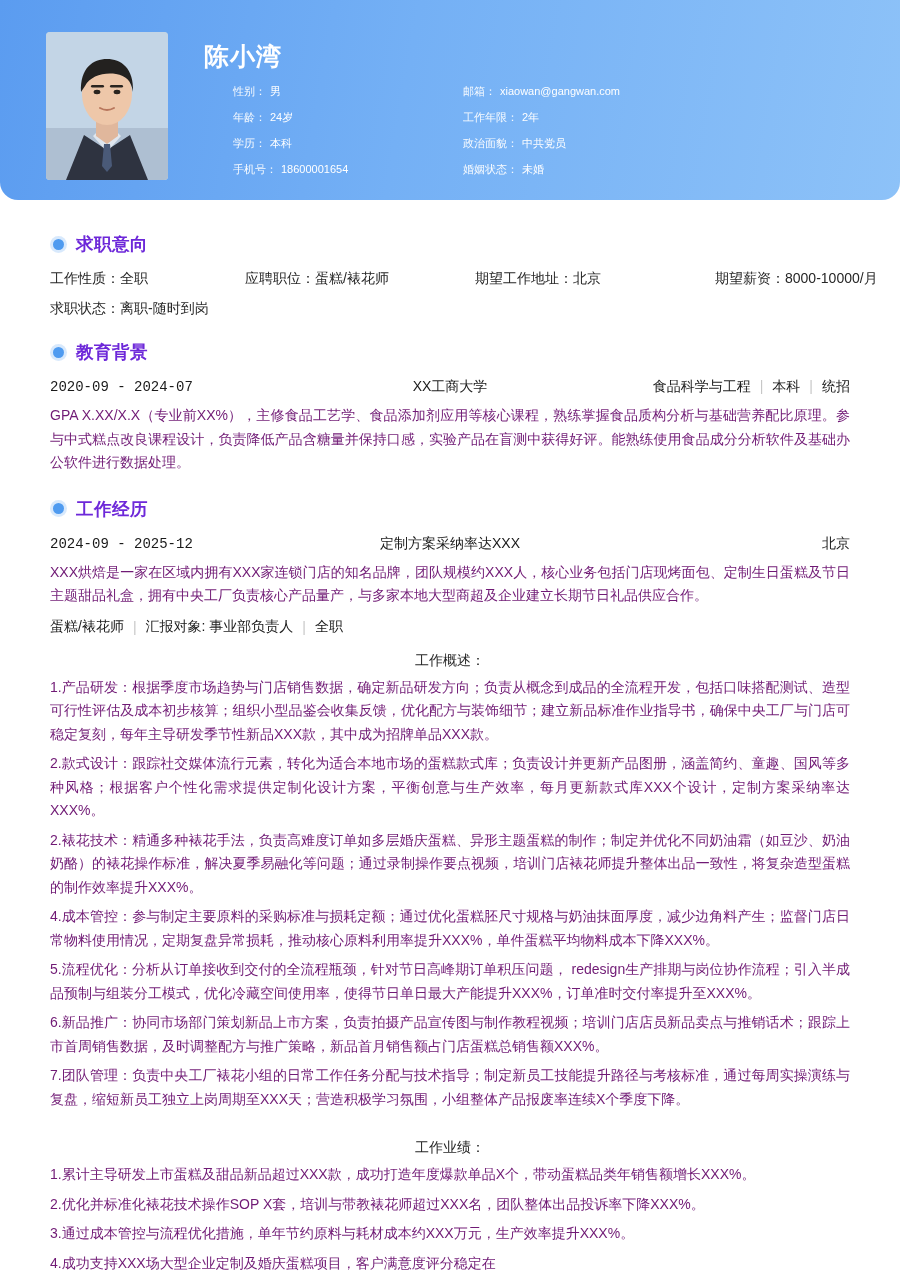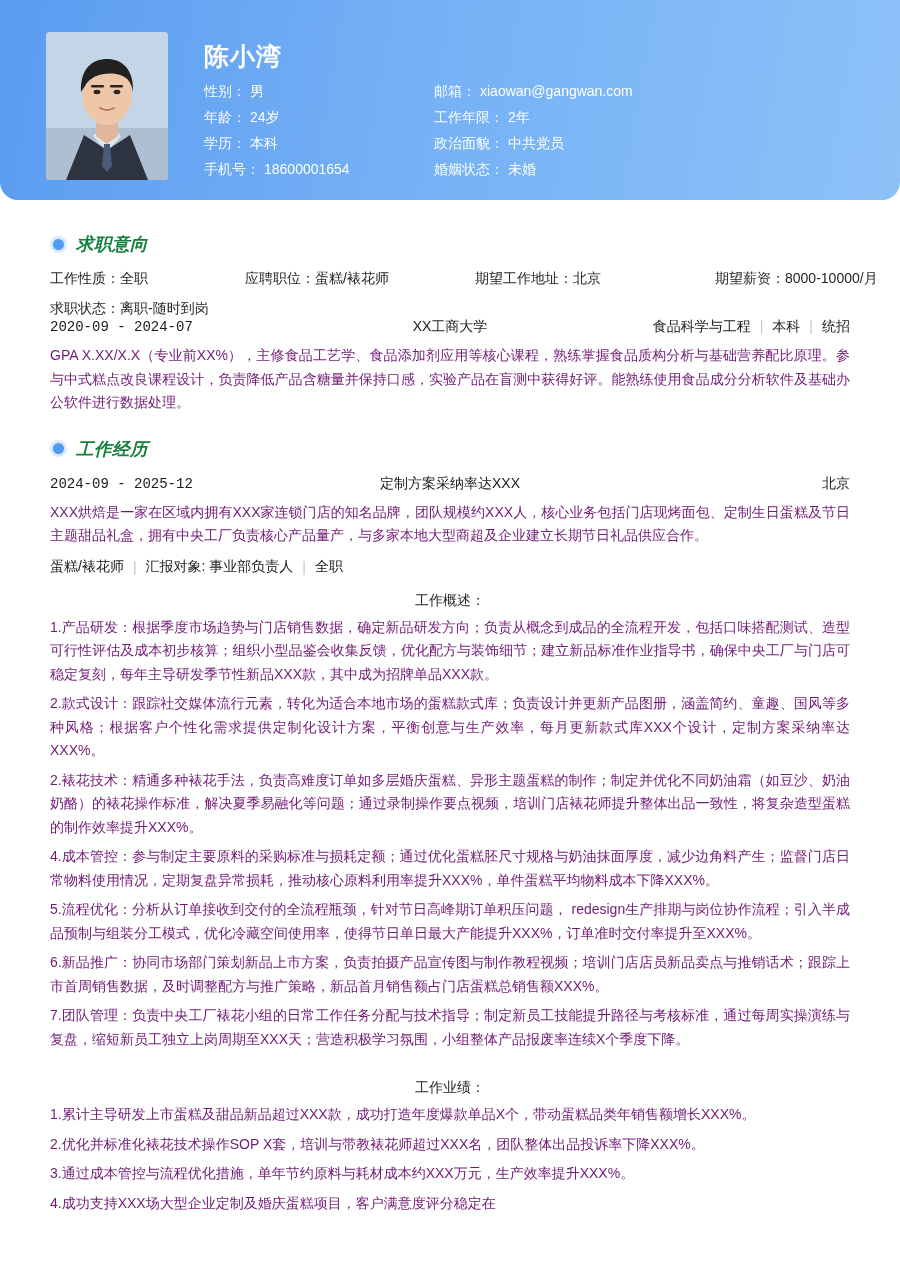--- a/index.html
+++ b/index.html
@@ -50,23 +50,24 @@
     position: absolute;
     left: 204px;
     top: 82px;
     width: 640px;
     display: grid;
     grid-template-columns: 230px 1fr;
     row-gap: 7px;
   }
   .hd-field {
     color: #ffffff;
-    font-size: 14px;
+    font-size: 11px;
     line-height: 19px;
     white-space: nowrap;
+    margin-left: 29px;
   }
   .hd-field .lbl { opacity: .95; }
   .hd-field .val { margin-left: 4px; }
 
   
   .body { padding: 24px 50px 40px 50px; }
 
   .section-title {
     display: flex;
     align-items: center;
@@ -77,23 +78,22 @@
     width: 11px; height: 11px;
     border-radius: 50%;
     background: #4f9bf0;
     box-shadow: 0 0 0 3px rgba(79,155,240,.22);
     margin-right: 12px;
     margin-left: 3px;
   }
   .section-title .txt {
     font-size: 17.5px;
     font-weight: bold;
-    color: #15803d;
+    color: #6d28d9;
     letter-spacing: .5px;
-    font-style: italic;
   }
 
   
   .intent-grid {
     display: grid;
     grid-template-columns: 195px 230px 240px 1fr;
     row-gap: 20px;
     font-size: 14px;
     color: #262626;
     margin-bottom: 4px;
@@ -231,20 +231,24 @@
       </div>
       <div class="cell right">
         <span>期望薪资：</span><span>8000-10000/月</span>
       </div>
     </div>
 
     <div class="intent-row2">
       <span>求职状态：</span><span>离职-随时到岗</span>
     </div>
 
+    <div class="section-title">
+      <span class="bullet"></span>
+      <span class="txt">教育背景</span>
+    </div>
 
     <div class="meta-line">
       <div class="left">2020-09 - 2024-07</div>
       <div class="center">XX工商大学</div>
       <div class="right">
         <span>食品科学与工程</span><span class="sep">|</span><span>本科</span><span class="sep">|</span><span>统招</span>
       </div>
     </div>
 
     <div class="para">GPA X.XX/X.X（专业前XX%），主修食品工艺学、食品添加剂应用等核心课程，熟练掌握食品质构分析与基础营养配比原理。参与中式糕点改良课程设计，负责降低产品含糖量并保持口感，实验产品在盲测中获得好评。能熟练使用食品成分分析软件及基础办公软件进行数据处理。</div>

